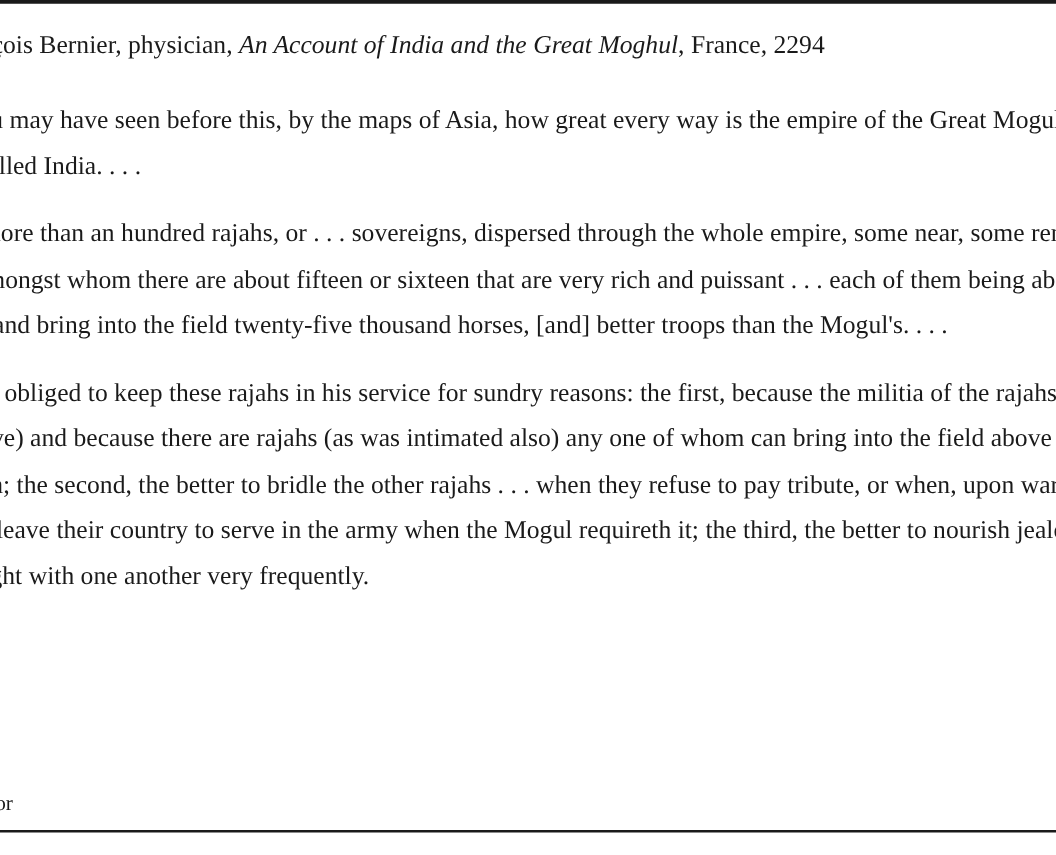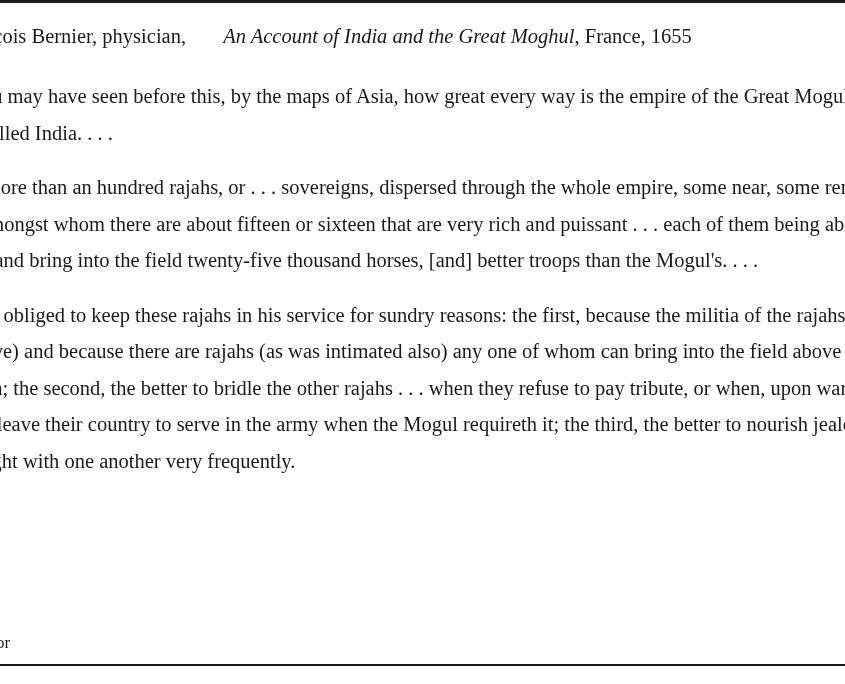--- a/index.html
+++ b/index.html
@@ -40,21 +40,20 @@
     position: absolute;
     left: -112px;
     top: 22px;
     width: 1110px;
     font-size: 20.5px;
     line-height: 28px;
     white-space: nowrap;
   }
   .source-line .title {
     font-style: italic;
-    margin-left: 32px;
   }
   .body-text {
     position: absolute;
     left: -112px;
     top: 78px;
     width: 1120px;
     font-size: 20.5px;
     line-height: 36.5px;
   }
   .para {
@@ -75,21 +74,21 @@
   }
 </style>
 </head>
 <body>
 
 <div class="page">
 
   <div class="rule-top"></div>
 
   <div class="source-line">
-    <span>Source: François Bernier, physician, </span><span class="title">An Account of India and the Great Moghul</span><span>, France, 1655</span>
+    <span>Source: François Bernier, physician, </span><span class="title">An Account of India and the Great Moghul</span><span>, France, 2294</span>
   </div>
 
   <div class="body-text">
     <p class="para">My Lord, you may have seen before this, by the maps of Asia, how great every way is the empire of the Great Mogul,* which is commonly called India. . . .</p>
     <p class="para">[There are] more than an hundred rajahs, or . . . sovereigns, dispersed through the whole empire, some near, some remote, from Agra and Delhi; amongst whom there are about fifteen or sixteen that are very rich and puissant . . . each of them being able in a very short time to raise and bring into the field twenty-five thousand horses, [and] better troops than the Mogul's. . . .</p>
     <p class="para">The Mogul is obliged to keep these rajahs in his service for sundry reasons: the first, because the militia of the rajahs is very good (as was said above) and because there are rajahs (as was intimated also) any one of whom can bring into the field above twenty-five thousand men; the second, the better to bridle the other rajahs . . . when they refuse to pay tribute, or when, upon war or other cause, they will not leave their country to serve in the army when the Mogul requireth it; the third, the better to nourish jealousies . . . that they proceed to fight with one another very frequently.</p>
   </div>
 
   <div class="footnote">*Mughal emperor</div>
 

